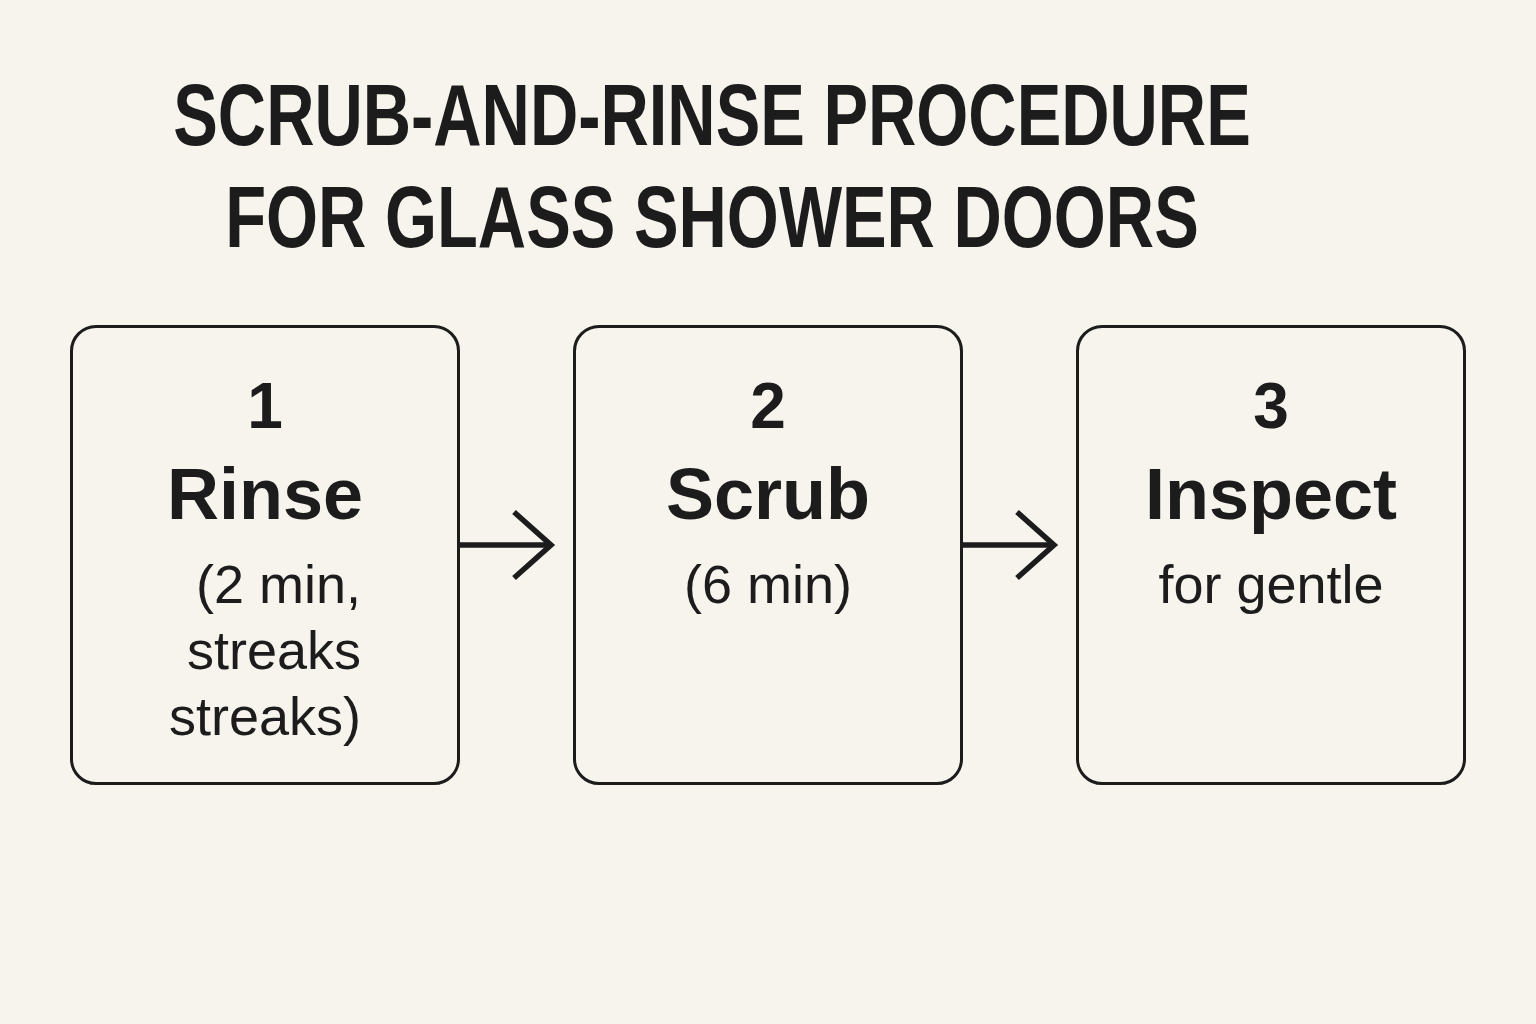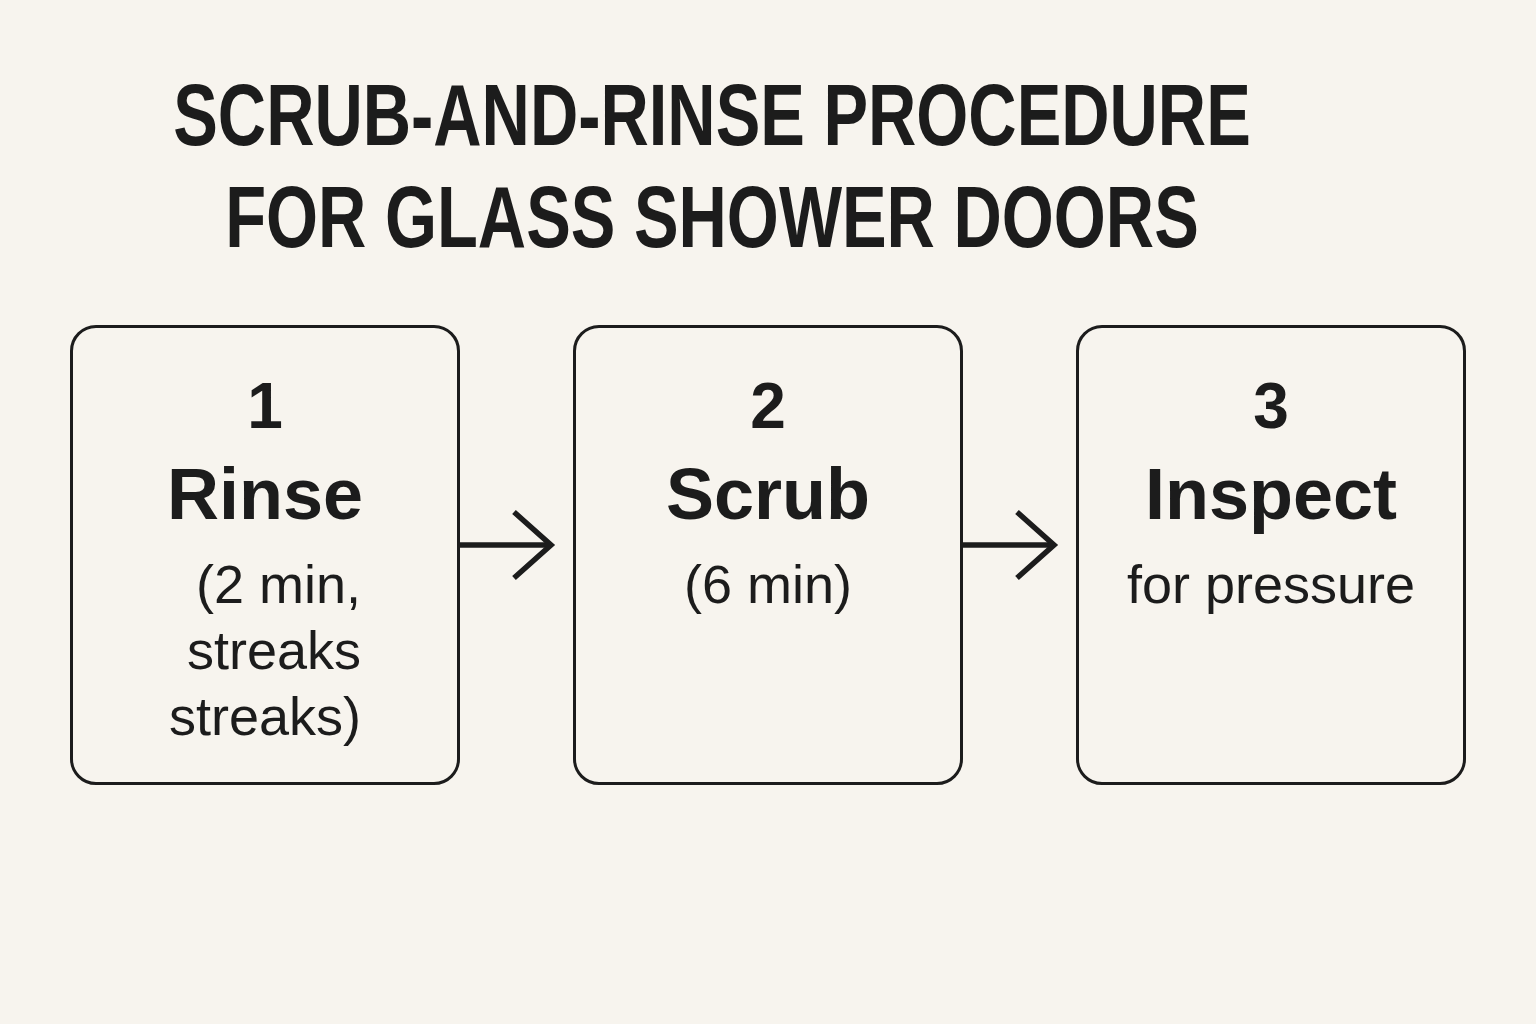--- a/index.html
+++ b/index.html
@@ -137,18 +137,18 @@
       <svg width="113" height="120" viewBox="0 0 113 120" aria-hidden="true">
         <line class="arrow-stroke" x1="0" y1="60" x2="88" y2="60"></line>
         <polyline class="arrow-stroke" points="54,27 91,60 54,93"></polyline>
       </svg>
     </div>
 
     <div class="step-box">
       <div class="step-number">3</div>
       <div class="step-name">Inspect</div>
       <div class="step-detail">
-        <div>for pressure</div>
+        <div>for gentle</div>
       </div>
     </div>
 
   </div>
 </div>
 
 </body></html>

